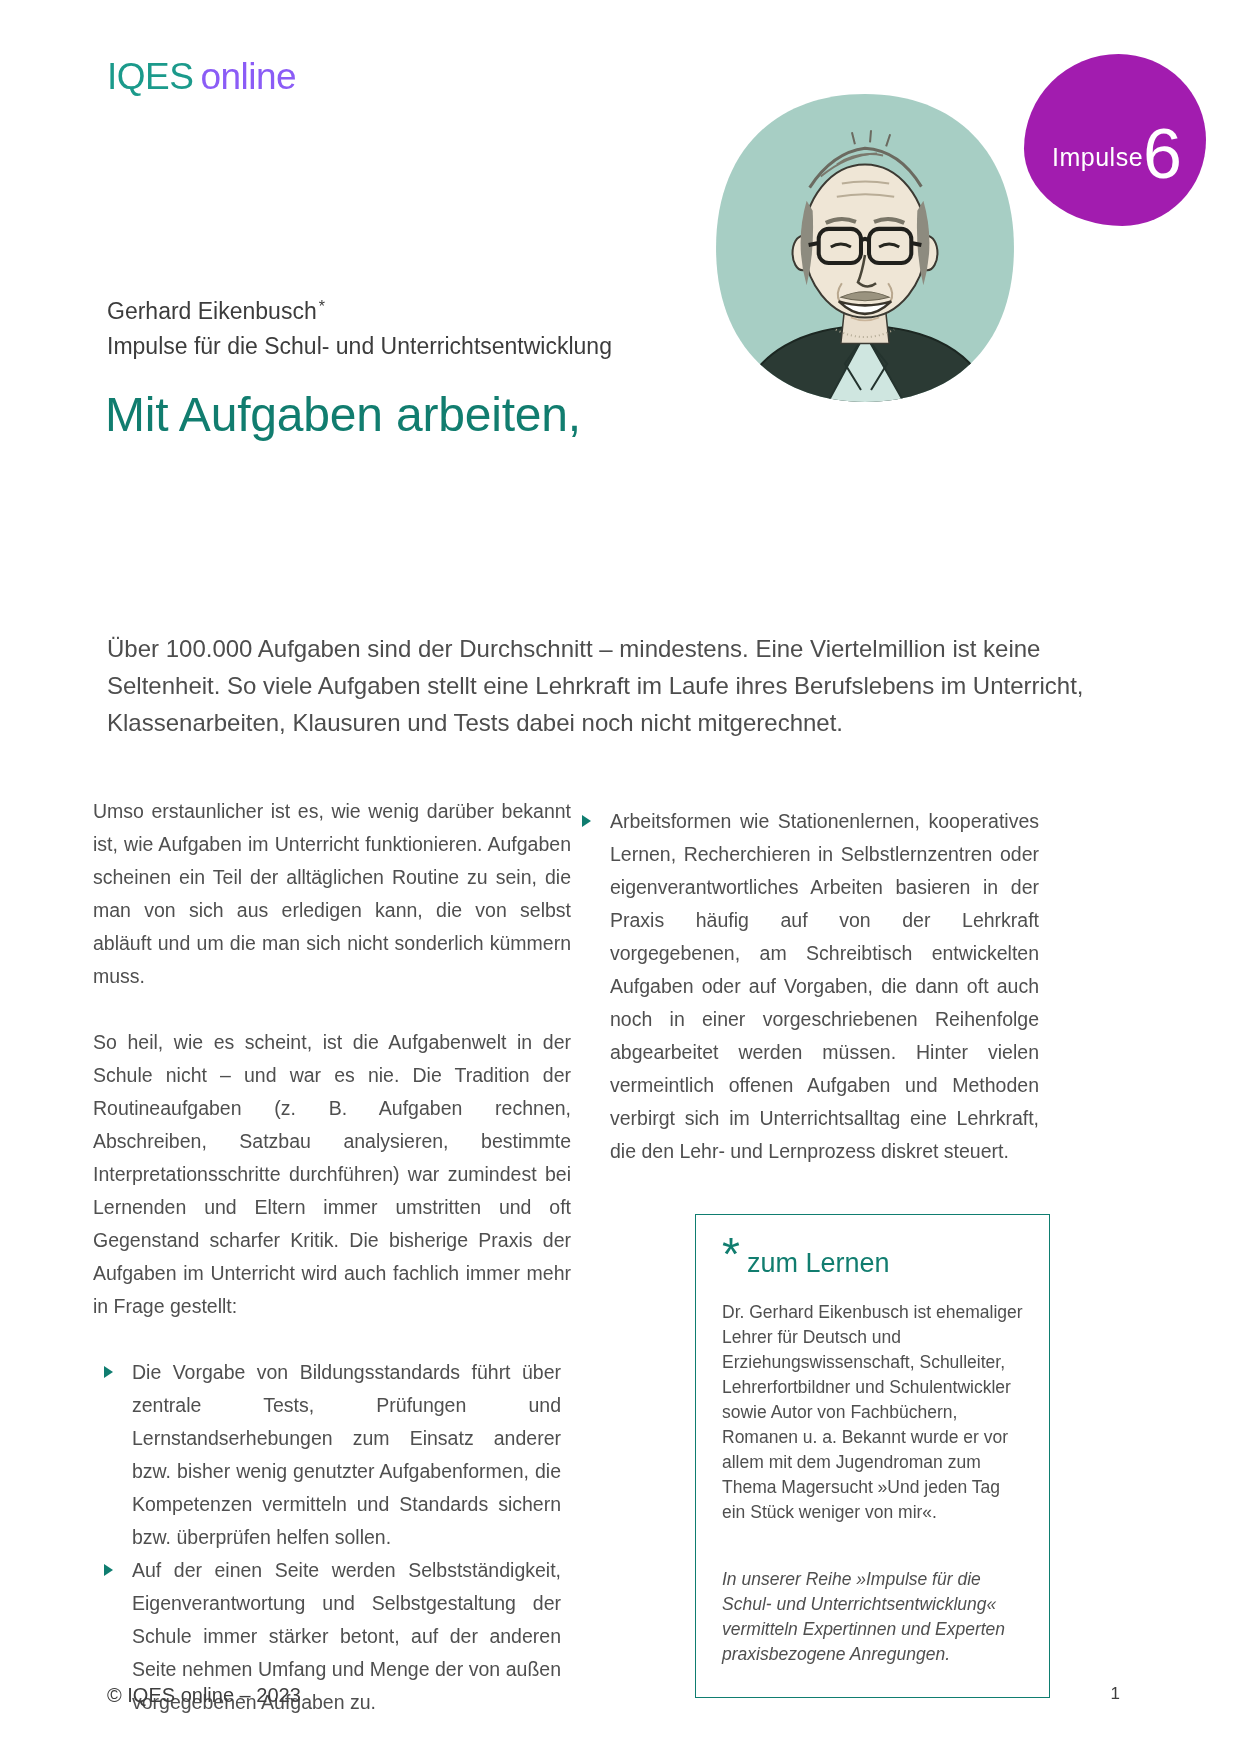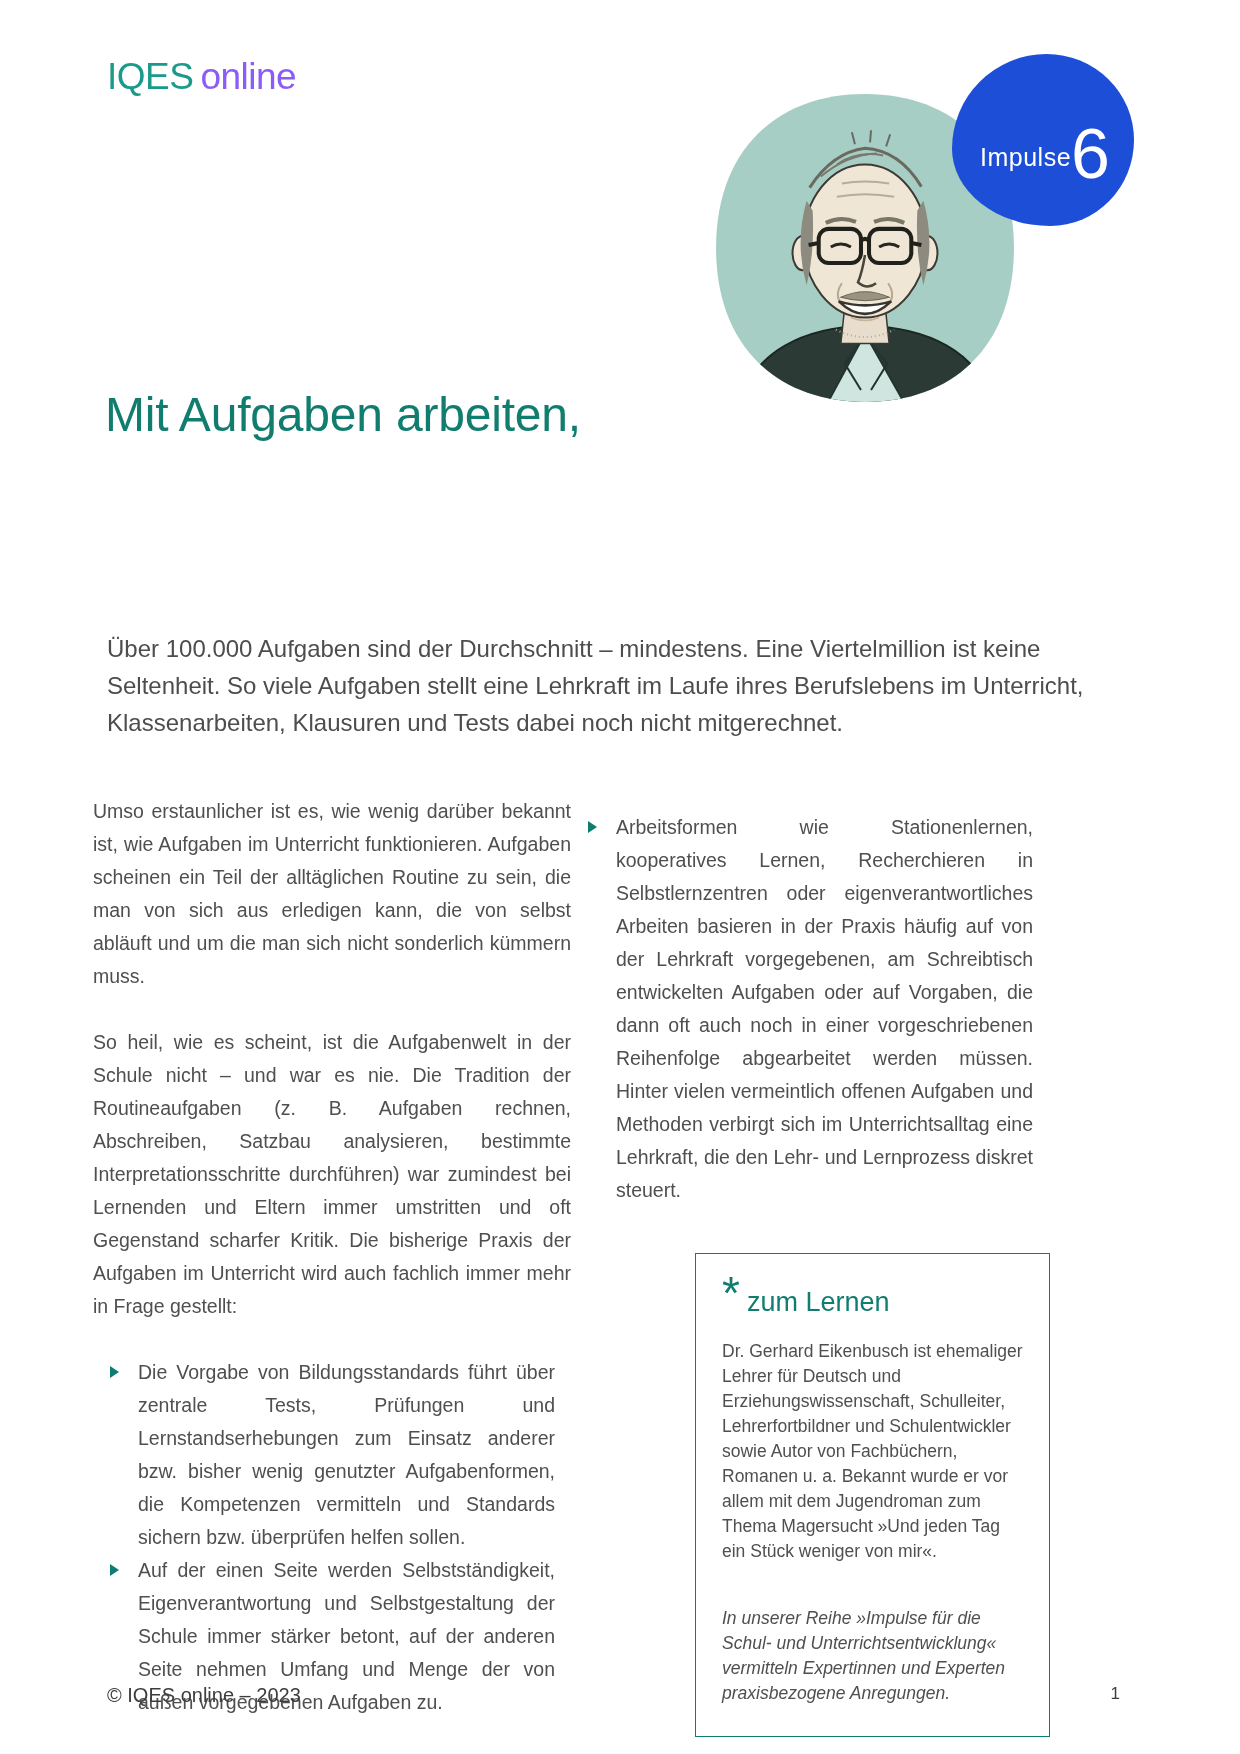--- a/index.html
+++ b/index.html
@@ -11,42 +11,42 @@
     color:#4a4a4a;
     overflow:hidden;
   }
   
   .logo{position:absolute;left:107px;top:56px;font-size:37px;font-weight:400;letter-spacing:-0.5px;}
   .logo .iqes{color:#1b9a8b;}
   .logo .online{color:#8b5cf6;margin-left:7px;}
   
   .portrait-wrap{position:absolute;left:712px;top:92px;width:306px;height:312px;}
   .badge{
-    position:absolute;left:952px;top:54px;width:182px;height:172px;
-    background:#1d4ed8;
+    position:absolute;left:1024px;top:54px;width:182px;height:172px;
+    background:#a21caf;
     border-radius:52% 48% 46% 54% / 55% 50% 50% 45%;
     display:flex;align-items:center;justify-content:center;
     color:#ffffff;
   }
   .badge-inner{display:flex;align-items:baseline;transform:translate(2px,2px);}
   .badge-label{font-size:25px;font-weight:300;letter-spacing:0.5px;}
   .badge-number{font-size:70px;font-weight:300;line-height:1;transform:translateY(12px);}
   
   .kicker{position:absolute;left:107px;top:289px;font-size:23px;line-height:35px;color:#3c3c3c;}
   .kicker sup{font-size:16px;vertical-align:7px;margin-left:2px;}
   
   .title{position:absolute;left:105px;top:386px;font-size:48px;line-height:57px;font-weight:300;color:#117d6f;letter-spacing:-0.2px;}
   
   .lead{position:absolute;left:107px;top:630px;width:1000px;font-size:24px;line-height:37px;color:#4d4d4d;font-weight:300;}
   
   .columns{position:absolute;left:93px;top:795px;width:1013px;display:flex;}
   .col{width:478px;font-size:19.5px;line-height:33px;color:#4f4f4f;}
   .col p{margin:0 0 33px 0;text-align:justify;}
   .col p:last-child{margin-bottom:0;}
-  ul.bullets{list-style:none;margin:16px;padding:0;}
+  ul.bullets{list-style:none;margin:10px;padding:0;}
   ul.bullets li{position:relative;padding-left:29px;text-align:justify;}
   .tri{
     position:absolute;left:1px;top:10px;width:0;height:0;
     border-left:9px solid #0f7d70;
     border-top:6px solid transparent;
     border-bottom:6px solid transparent;
   }
   
   .author-box{
     margin:46px 0 0 124px;width:355px;box-sizing:border-box;
@@ -131,20 +131,24 @@
     </svg>
   </div>
 
   <div class="badge">
     <div class="badge-inner">
       <span class="badge-label">Impulse</span>
         <span class="badge-number">6</span>
     </div>
   </div>
 
+  <div class="kicker">
+    <div><span>Gerhard Eikenbusch</span><sup>*</sup></div>
+    <div>Impulse für die Schul- und Unterrichtsentwicklung</div>
+  </div>
 
   <h1 class="title" style="margin:0;">
     <div>Mit Aufgaben arbeiten,</div>
   </h1>
 
   <div class="lead">Über 100.000 Aufgaben sind der Durchschnitt – mindestens. Eine Viertelmillion ist keine Seltenheit. So viele Aufgaben stellt eine Lehrkraft im Laufe ihres Berufslebens im Unterricht, Klassenarbeiten, Klausuren und Tests dabei noch nicht mitgerechnet.</div>
 
   <div class="columns">
     <div class="col">
       <p>Umso erstaunlicher ist es, wie wenig darüber bekannt ist, wie Aufgaben im Unterricht funktionieren. Aufgaben scheinen ein Teil der alltäglichen Routine zu sein, die man von sich aus erledigen kann, die von selbst abläuft und um die man sich nicht sonderlich kümmern muss.</p>

